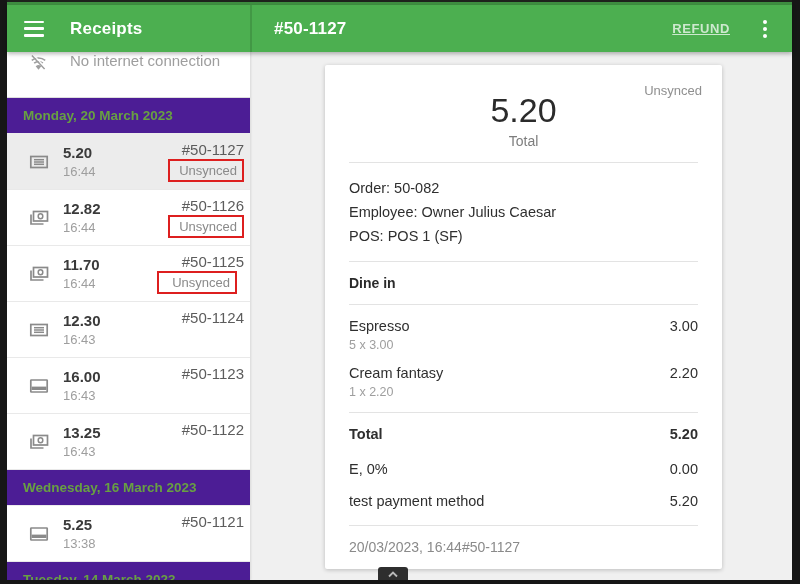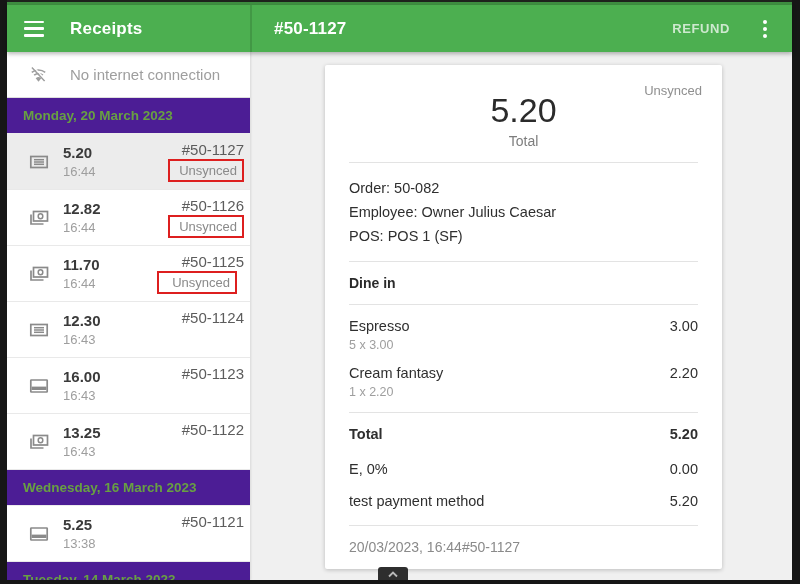--- a/index.html
+++ b/index.html
@@ -19,28 +19,28 @@
   
   .appbar { height:47px; flex:0 0 47px; background:var(--header-green,#4caf50);
     display:flex; position:relative; z-index:6; box-shadow:0 2px 4px rgba(0,0,0,.28); }
   .appbar-left { width:243px; flex:0 0 243px; display:flex; align-items:center; padding-left:17px; }
   .hamburger { width:20px; height:16px; display:flex; flex-direction:column; justify-content:space-between; cursor:pointer; }
   .hamburger span { display:block; height:2.5px; background:#fff; border-radius:1px; }
   .appbar-title { color:#fff; font-size:17px; font-weight:bold; margin-left:26px; letter-spacing:.2px; }
   .appbar-right { flex:1; display:flex; align-items:center; padding:0 22px;
     border-left:2px solid rgba(0,0,0,.13); }
   .refund { margin-left:auto; color:rgba(255,255,255,.72); font-size:13px; font-weight:bold;
-    letter-spacing:.6px; cursor:pointer; }
+    letter-spacing:.6px; cursor:pointer;text-decoration:underline; }
   .kebab { margin-left:30px; display:flex; flex-direction:column; gap:3px; cursor:pointer; padding:3px; }
   .kebab i { width:4px; height:4px; background:#fff; border-radius:50%; }
   
   .body { flex:1; display:flex; overflow:hidden; }
   .list { width:243px; flex:0 0 243px; background:#fff; overflow:hidden;
     box-shadow:1px 0 2px rgba(0,0,0,.10); position:relative; z-index:2; }
-  .offline { height:46px; display:flex; align-items:center; padding-left:21px;
+  .offline { height:46px; display:flex; padding-left:21px;
     border-bottom:1px solid #dedede; }
   .offline-text { color:#9e9e9e; font-size:15px; margin-left:21px; }
   .date-header { height:36px; display:flex; align-items:center; padding-left:16px;
     color:var(--date-green,#68a042); font-size:13.5px; font-weight:bold;
     border-bottom:1px solid #ececec; background:#4c1d95; }
   .rrow { height:56px; display:flex; align-items:center; padding:0 6px 0 20px;
     border-bottom:1px solid #e9e9e9; background:#fff; cursor:pointer; }
   .rrow.selected { background:#ececec; }
   .row-icon { width:24px; height:24px; flex:0 0 24px; margin-right:12px; }
   .row-icon svg { display:none; }

